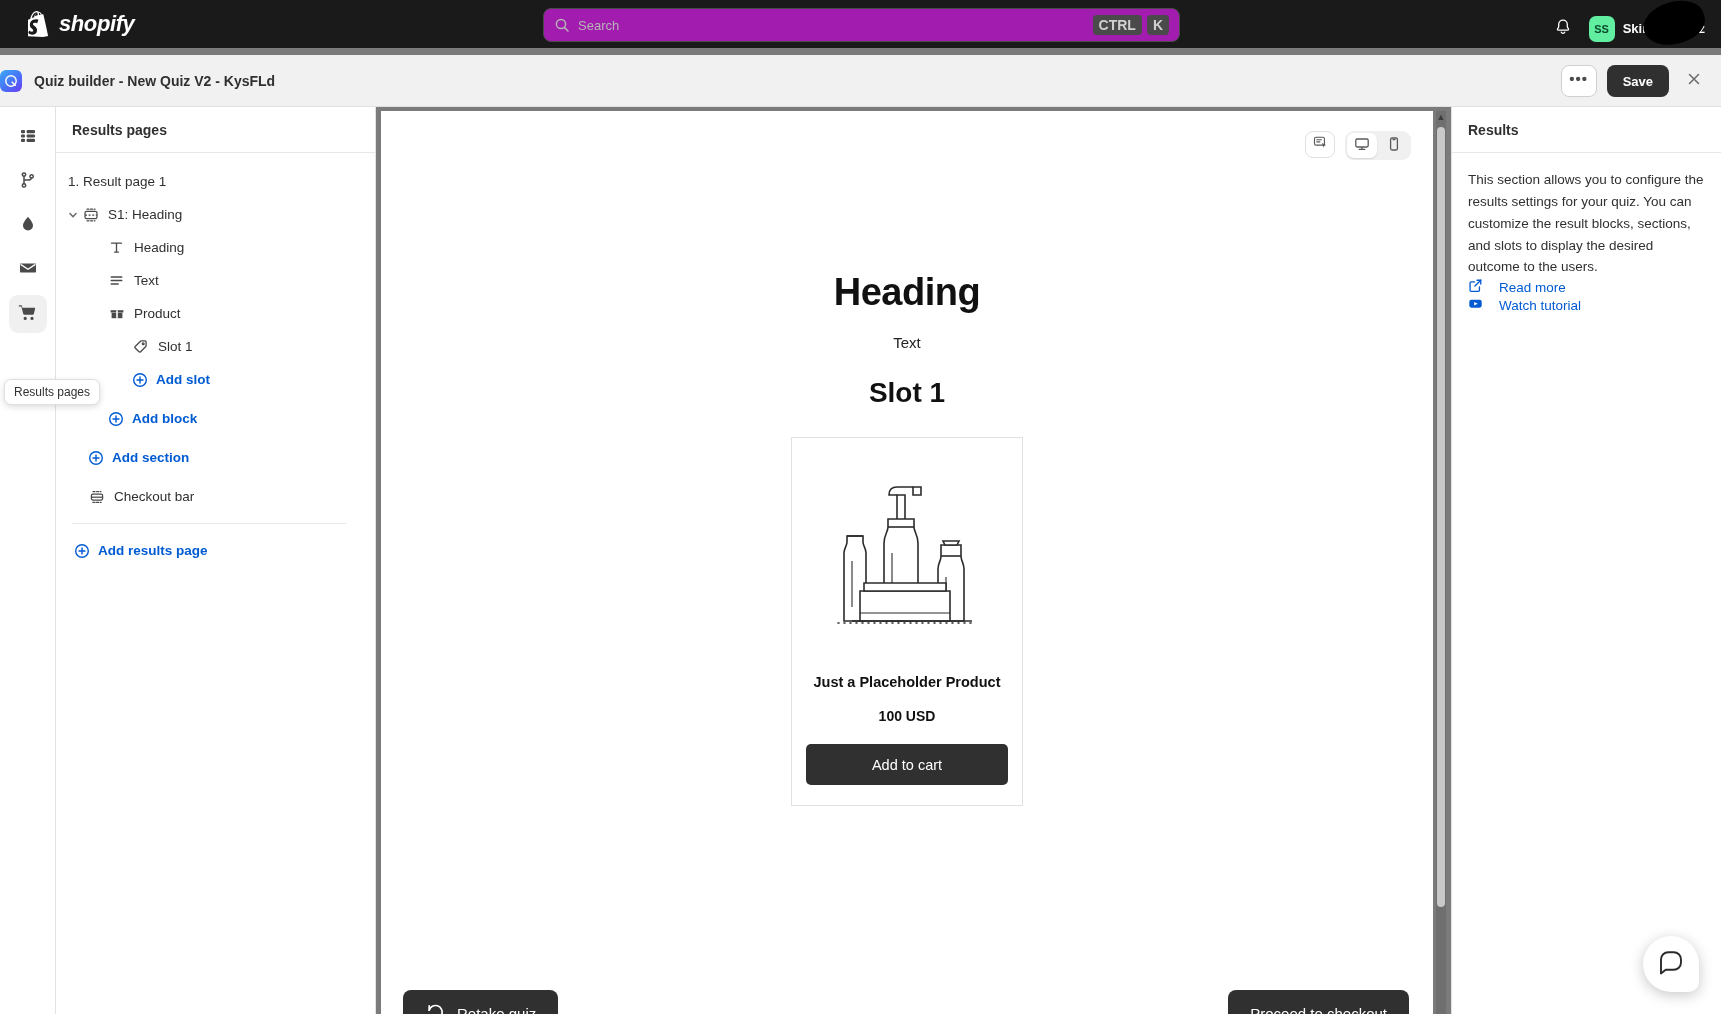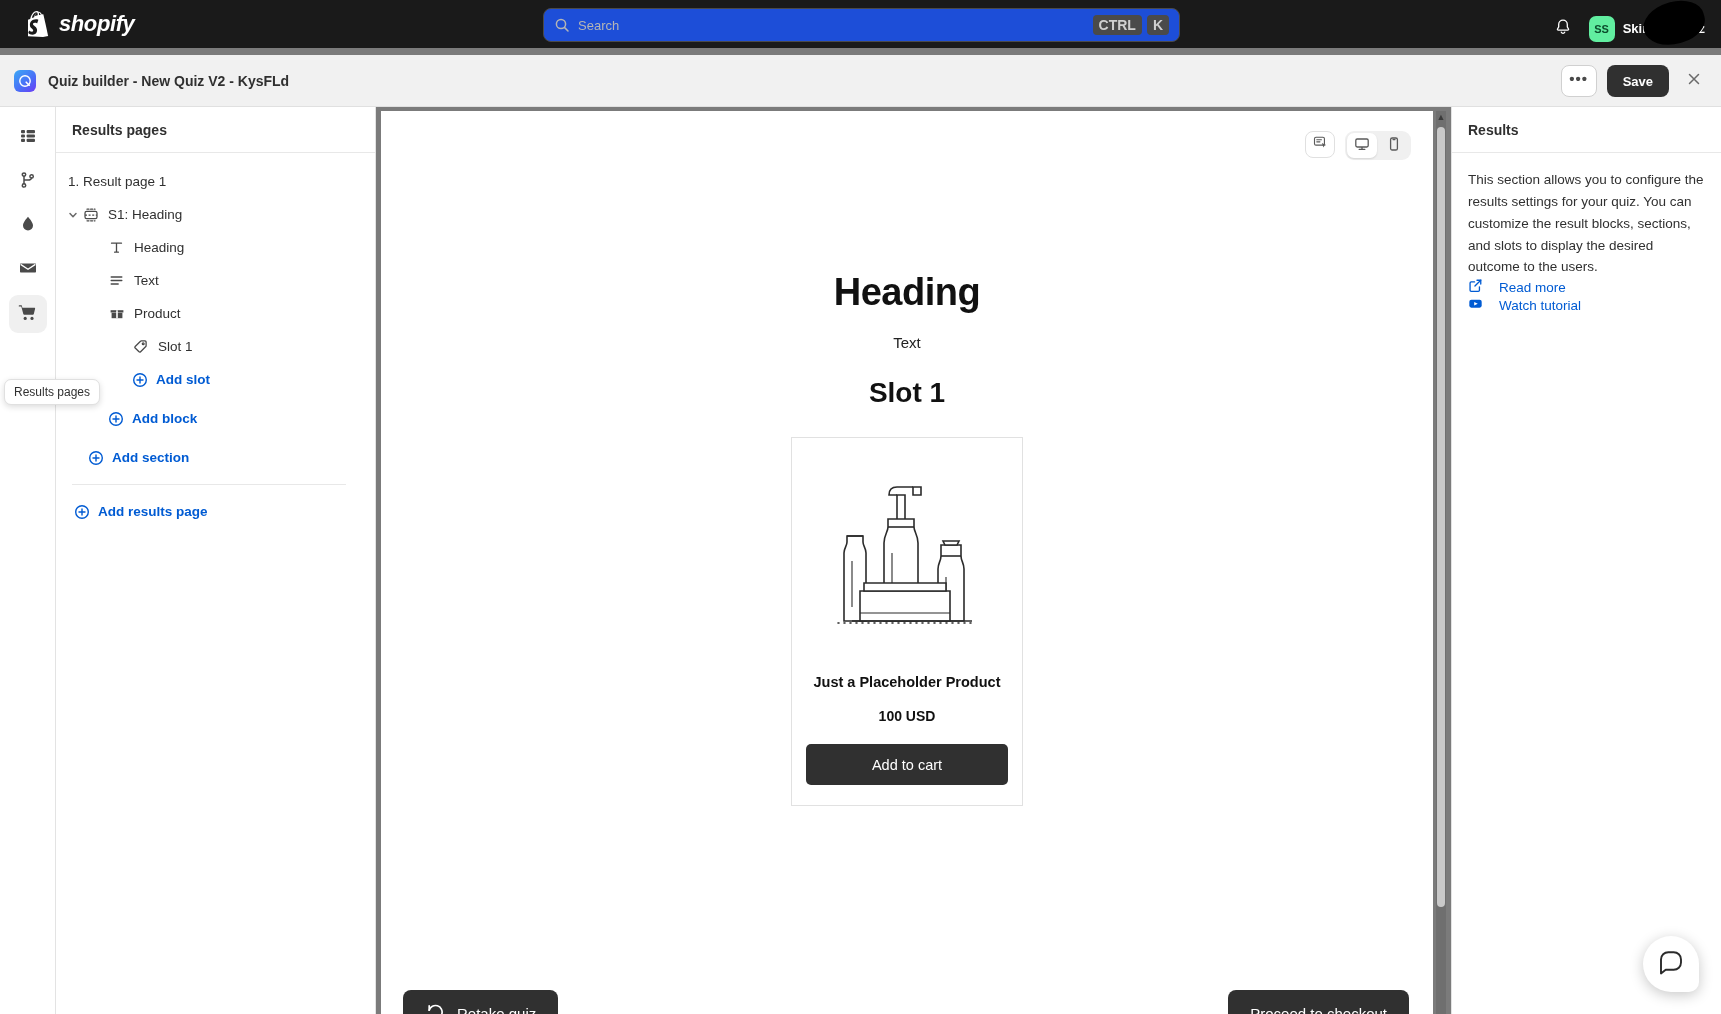--- a/index.html
+++ b/index.html
@@ -14,21 +14,21 @@
   .topbar {
     position: absolute; top: 0; left: 0; width: 1721px; height: 48px;
     background: #1a1a1a; display: flex; align-items: center;
   }
   .logo-wrap { display: flex; align-items: center; gap: 8px; padding-left: 28px; }
   .logo-mark { width: 23px; height: 26px; }
   .logo-text { font-size: 22px; font-weight: 700; font-style: italic; color: #fff; letter-spacing: -0.4px; }
 
   .search-box {
     position: absolute; left: 543px; top: 8px; width: 637px; height: 32px;
-    background: #1d4ed8; border: 1px solid #4a4a4a; border-radius: 8px;
+    background: #a21caf; border: 1px solid #4a4a4a; border-radius: 8px;
     display: flex; align-items: center; padding: 16px 10px; cursor: text;
   }
   .search-icon { width: 16px; height: 16px; flex: 0 0 16px; margin-right: 8px; }
   .search-ph { font-size: 13px; color: #b5b5b5; flex: 1; }
   .kbd-group { display: flex; gap: 5px; }
   .kbd {
     background: #4a4a4a; color: #d0d0d0; font-size: 14px; font-weight: 600;
     border-radius: 4px; padding: 3px 6px; line-height: 1;
   }
 
@@ -58,21 +58,21 @@
   
   .appframe {
     position: absolute; top: 48px; left: 0; width: 1721px; height: 966px;
     background: #7b7b7b;
   }
   .app-header {
     position: absolute; top: 7px; left: 0; width: 1721px; height: 52px;
     background: #f1f1f1; display: flex; align-items: center;
     border-bottom: 1px solid #e0e0e0;
   }
-  .app-title-wrap { display: flex; align-items: center; gap: 12px; padding-left: 14px; }
+  .app-title-wrap { display: flex; align-items: center; gap: 12px; }
   .app-icon {
     width: 22px; height: 22px; border-radius: 6px;
     background: linear-gradient(140deg, #3ba9f5 0%, #4a6cf7 60%, #6d3bf5 100%);
     display: flex; align-items: center; justify-content: center;
   }
   .app-title { font-size: 14px; font-weight: 700; color: #303030; }
   .app-header-right {
     position: absolute; right: 12px; top: 0; height: 52px;
     display: flex; align-items: center; gap: 10px;
   }
@@ -444,20 +444,30 @@
           <div class="link-row" style="padding-left:32px;margin-top:6px">
             <span class="plus">
               <svg width="16" height="16" viewBox="0 0 16 16" fill="none" stroke="#005bd3" stroke-width="1.4">
                 <circle cx="8" cy="8" r="6.3"></circle>
                   <path d="M8 5v6M5 8h6" stroke-linecap="round"></path>
               </svg>
             </span>
             <span>Add section</span>
           </div>
 
+          <div class="tree-row" style="padding-left:32px;margin-top:6px">
+            <span class="ic">
+              <svg width="16" height="16" viewBox="0 0 16 16" fill="none" stroke="currentColor" stroke-width="1.25">
+                <rect x="2.4" y="5" width="11.2" height="6" rx="1.4"></rect>
+                <path d="M2.4 8.2h11.2"></path>
+                <path d="M4 2.6h8M4 13.4h8" stroke-dasharray="2 1.6" stroke-linecap="round"></path>
+              </svg>
+            </span>
+            <span>Checkout bar</span>
+          </div>
 
           <div class="panel-divider"></div>
 
           <div class="link-row" style="padding-left:18px;margin-top:10px">
             <span class="plus">
               <svg width="16" height="16" viewBox="0 0 16 16" fill="none" stroke="#005bd3" stroke-width="1.4">
                 <circle cx="8" cy="8" r="6.3"></circle>
                   <path d="M8 5v6M5 8h6" stroke-linecap="round"></path>
               </svg>
             </span>

